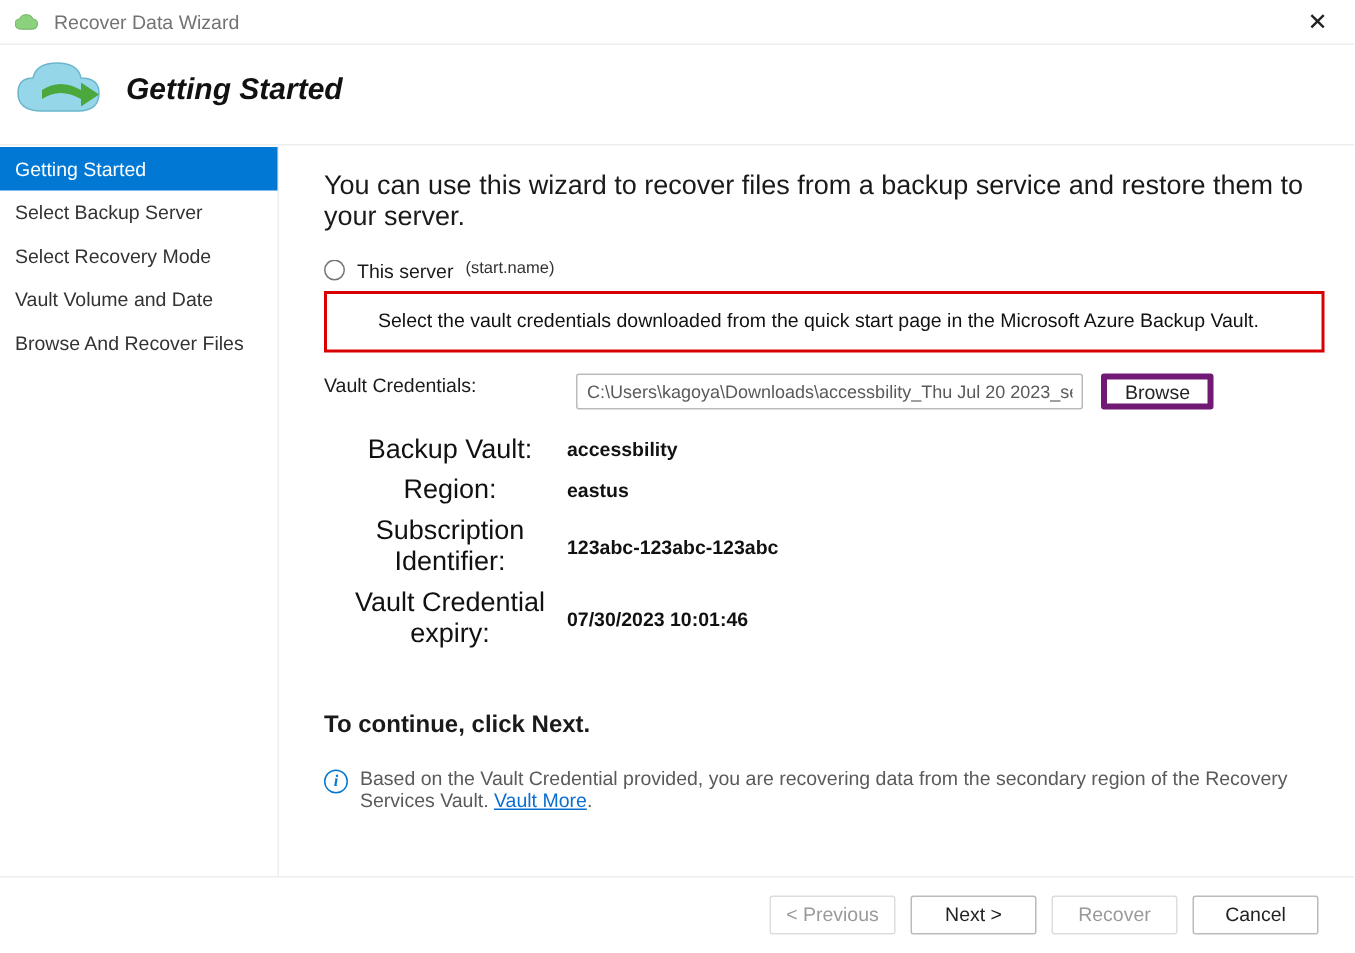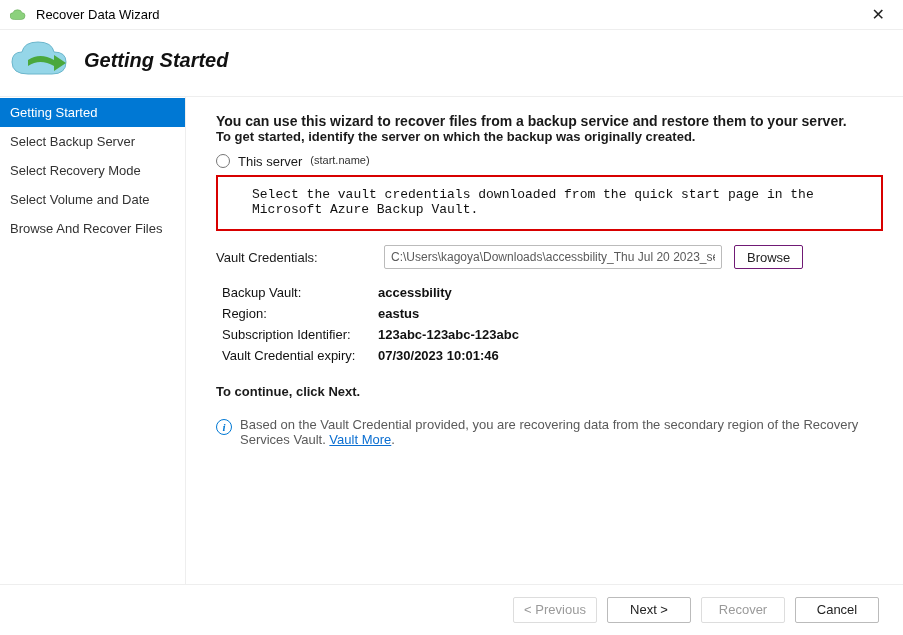--- a/index.html
+++ b/index.html
@@ -1,48 +1,48 @@
 <!DOCTYPE html>
 <html><head>
 <meta charset="utf-8">
 <style>
   * { box-sizing: border-box; margin: 0; padding: 0; font-family: "Segoe UI", Arial, sans-serif; }
   body { width: 903px; height: 635px; background: #fff; color: #1a1a1a; font-size: 13px; overflow: hidden; }
   .titlebar { height: 30px; display: flex; align-items: center; padding: 0 10px; border-bottom: 1px solid #eee; }
   .titlebar .app-icon { width: 18px; height: 14px; margin-right: 8px; }
-  .titlebar .title { flex: 1; font-size: 13px; color: #000000; }
+  .titlebar .title { flex: 1; font-size: 13px; color: #737373; }
   .titlebar .close { font-size: 16px; color: #222; padding: 4px 8px; cursor: default; }
   .header { display: flex; align-items: center; padding: 10px 10px 16px 10px; border-bottom: 1px solid #eee; }
   .header .big-icon { width: 64px; height: 40px; margin-right: 10px; }
   .header h1 { font-size: 20px; font-weight: 700; font-style: italic; color: #111; }
   .body { display: flex; height: calc(100% - 30px - 68px - 50px); }
   .sidebar { width: 186px; border-right: 1px solid #eee; padding-top: 1px; }
   .sidebar .step { padding: 7px 10px 7px 10px; font-size: 13px; color: #333; cursor: default; }
   .sidebar .step.active { background: #0078d4; color: #fff; }
   .content { flex: 1; padding: 16px 20px 12px 30px; }
-  .p1 { font-size: 14px; font-weight: 700; }
+  .p1 { font-size: 18px; margin-bottom: 18px; font-weight: 400; }
   .p2 { font-size: 13px; margin-bottom: 10px; font-weight: 600; }
   .radio-row { display: flex; margin-bottom: 6px; gap: 8px; }
   .radio-row label { font-size: 13px; }
   .highlight-box { border: 2.5px solid #d80000; padding: 10px 12px 12px 12px; margin-top: 4px; margin-bottom: 14px; }
   .highlight-box .radio-row { margin-bottom: 6px; }
-  .sub-desc { margin-left: 22px; font-size: 13px; color: #111; font-family: Liberation Mono, monospace; }
+  .sub-desc { margin-left: 22px; font-size: 13px; color: #111; }
   .details { margin-top: 4px; margin-left: 6px; }
   .detail-row { display: flex; align-items: center; margin-bottom: 6px; }
-  .detail-row .lbl { width: 156px; font-size: 13px; color: #111; }
+  .detail-row .lbl { width: 156px; font-size: 18px; color: #111; text-align: center; }
   .detail-row .val { font-size: 13px; color: #111; font-weight: bold; }
-  .vault-cred-row { display: flex; align-items: center; gap: 12px; margin-bottom: 16px; }
+  .vault-cred-row { display: flex; gap: 12px; margin-bottom: 16px; }
   .vault-cred-row .lbl { width: 156px; font-size: 13px; }
   .vault-cred-row input[type=text] { width: 338px; height: 24px; padding: 2px 6px; font-size: 12px; color: #5a5a5a; border: 1px solid #bbb; border-radius: 2px; }
-  .browse-btn { height: 24px; padding: 0 12px; font-size: 13px; background: #fff; border: 1px solid #701a75; border-radius: 2px; color: #222; cursor: default; }
+  .browse-btn { height: 24px; padding: 0 12px; font-size: 13px; background: #fff; border: 4px solid #701a75; border-radius: 2px; color: #222; cursor: default; }
   .info-block { display: flex; align-items: flex-start; gap: 8px; margin-top: 18px; }
   .info-icon { width: 16px; height: 16px; border: 1.2px solid #0078d4; border-radius: 50%; color: #0078d4; font-size: 11px; font-style: italic; font-weight: bold; display: inline-flex; align-items: center; justify-content: center; font-family: Georgia, serif; flex-shrink: 0; margin-top: 2px; }
   .info-text { font-size: 13px; color: #5a5a5a; }
   .info-text a { color: #0a6ed1; text-decoration: underline; }
-  .continue-line { margin-top: 21px; margin-bottom: 8px; font-size: 13px; font-weight: 600; }
+  .continue-line { margin-top: 42px; margin-bottom: 8px; font-size: 16px; font-weight: 600; }
   .footer { height: 50px; border-top: 1px solid #eee; display: flex; align-items: center; justify-content: flex-end; padding-right: 24px; gap: 10px; }
   .footer button { min-width: 84px; height: 26px; font-size: 13px; border: 1px solid #bbb; background: #fff; color: #222; border-radius: 2px; cursor: default; }
   .footer button.disabled { color: #9a9a9a; border-color: #ddd; }
   .server-name-placeholder { font-size: 11px; color: #333; }
   input[type=radio] { width: 14px; height: 14px; accent-color: #0078d4; }
 </style>
 </head>
 <body>
 
 <div class="titlebar">
@@ -60,27 +60,26 @@
   </svg>
   <h1>Getting Started</h1>
 </div>
 
 <div class="body">
 
   <div class="sidebar">
     <div class="step active">Getting Started</div>
     <div class="step">Select Backup Server</div>
     <div class="step">Select Recovery Mode</div>
-    <div class="step">Select Volume and Date</div>
+    <div class="step">Vault Volume and Date</div>
     <div class="step">Browse And Recover Files</div>
   </div>
 
   <div class="content">
     <div class="p1">You can use this wizard to recover files from a backup service and restore them to your server.</div>
-    <div class="p2">To get started, identify the server on which the backup was originally created.</div>
 
     <div class="radio-row">
       <input type="radio" name="serverSel" style="">
       <label>This server</label>
       <span class="server-name-placeholder">(start.name)</span>
     </div>
 
     <div class="highlight-box">
       <div class="sub-desc">Select the vault credentials downloaded from the quick start page in the Microsoft Azure Backup Vault.</div>
     </div>

